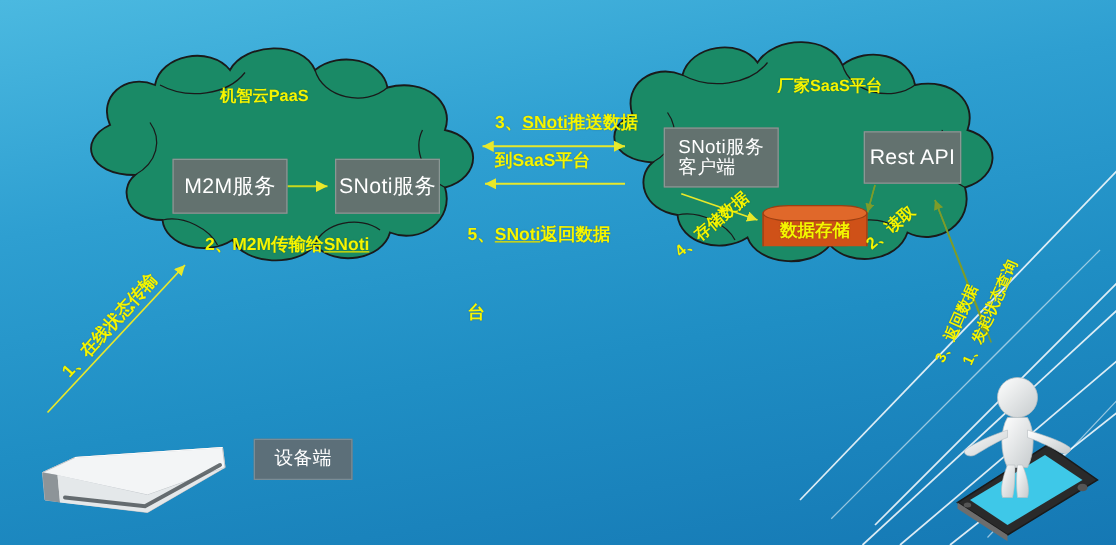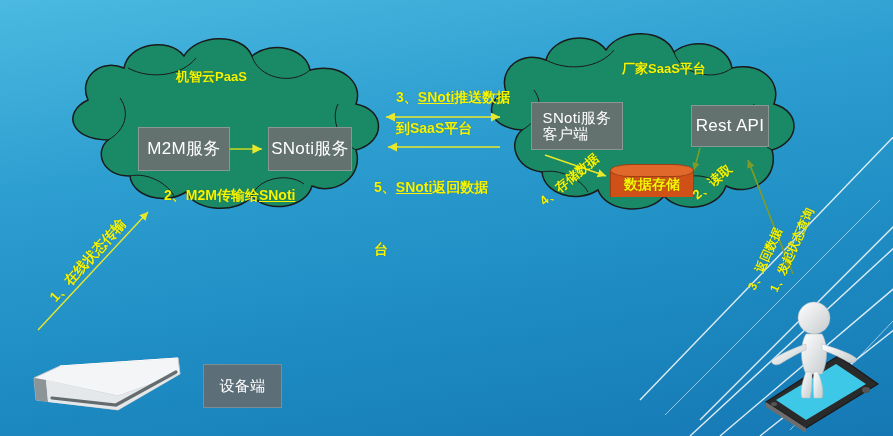--- a/index.html
+++ b/index.html
@@ -23,21 +23,21 @@
     display:flex;align-items:center;justify-content:center;
     text-align:left;
     line-height:1.08;
     box-sizing:border-box;
     letter-spacing:.3px;
   }
   #box-m2m{left:138px;top:127px;width:92px;height:44px;font-size:17px;}
   #box-snoti{left:268px;top:127px;width:84px;height:44px;font-size:17px;}
   #box-snoti-client{left:531px;top:102px;width:92px;height:48px;font-size:15px;}
   #box-rest{left:679px;top:105px;width:78px;height:42px;font-size:17px;margin-left:12px;}
-  #box-device{left:203px;top:364px;width:79px;height:44px;font-size:15px;background:#5c6f79;border-color:#7b8c95;}
+  #box-device{left:203px;top:351px;width:79px;height:33px;font-size:15px;background:#5c6f79;border-color:#7b8c95;}
   #box-app{left:662px;top:358px;width:94px;height:36px;font-size:16px;background:#5c6f79;border-color:#7b8c95;}
 
   
   .ylabel{
     position:absolute;
     color:#f5f500;
     font-weight:bold;
     white-space:pre-line;
     line-height:1.12;
     text-shadow:0 0 1px rgba(0,0,0,.35);

